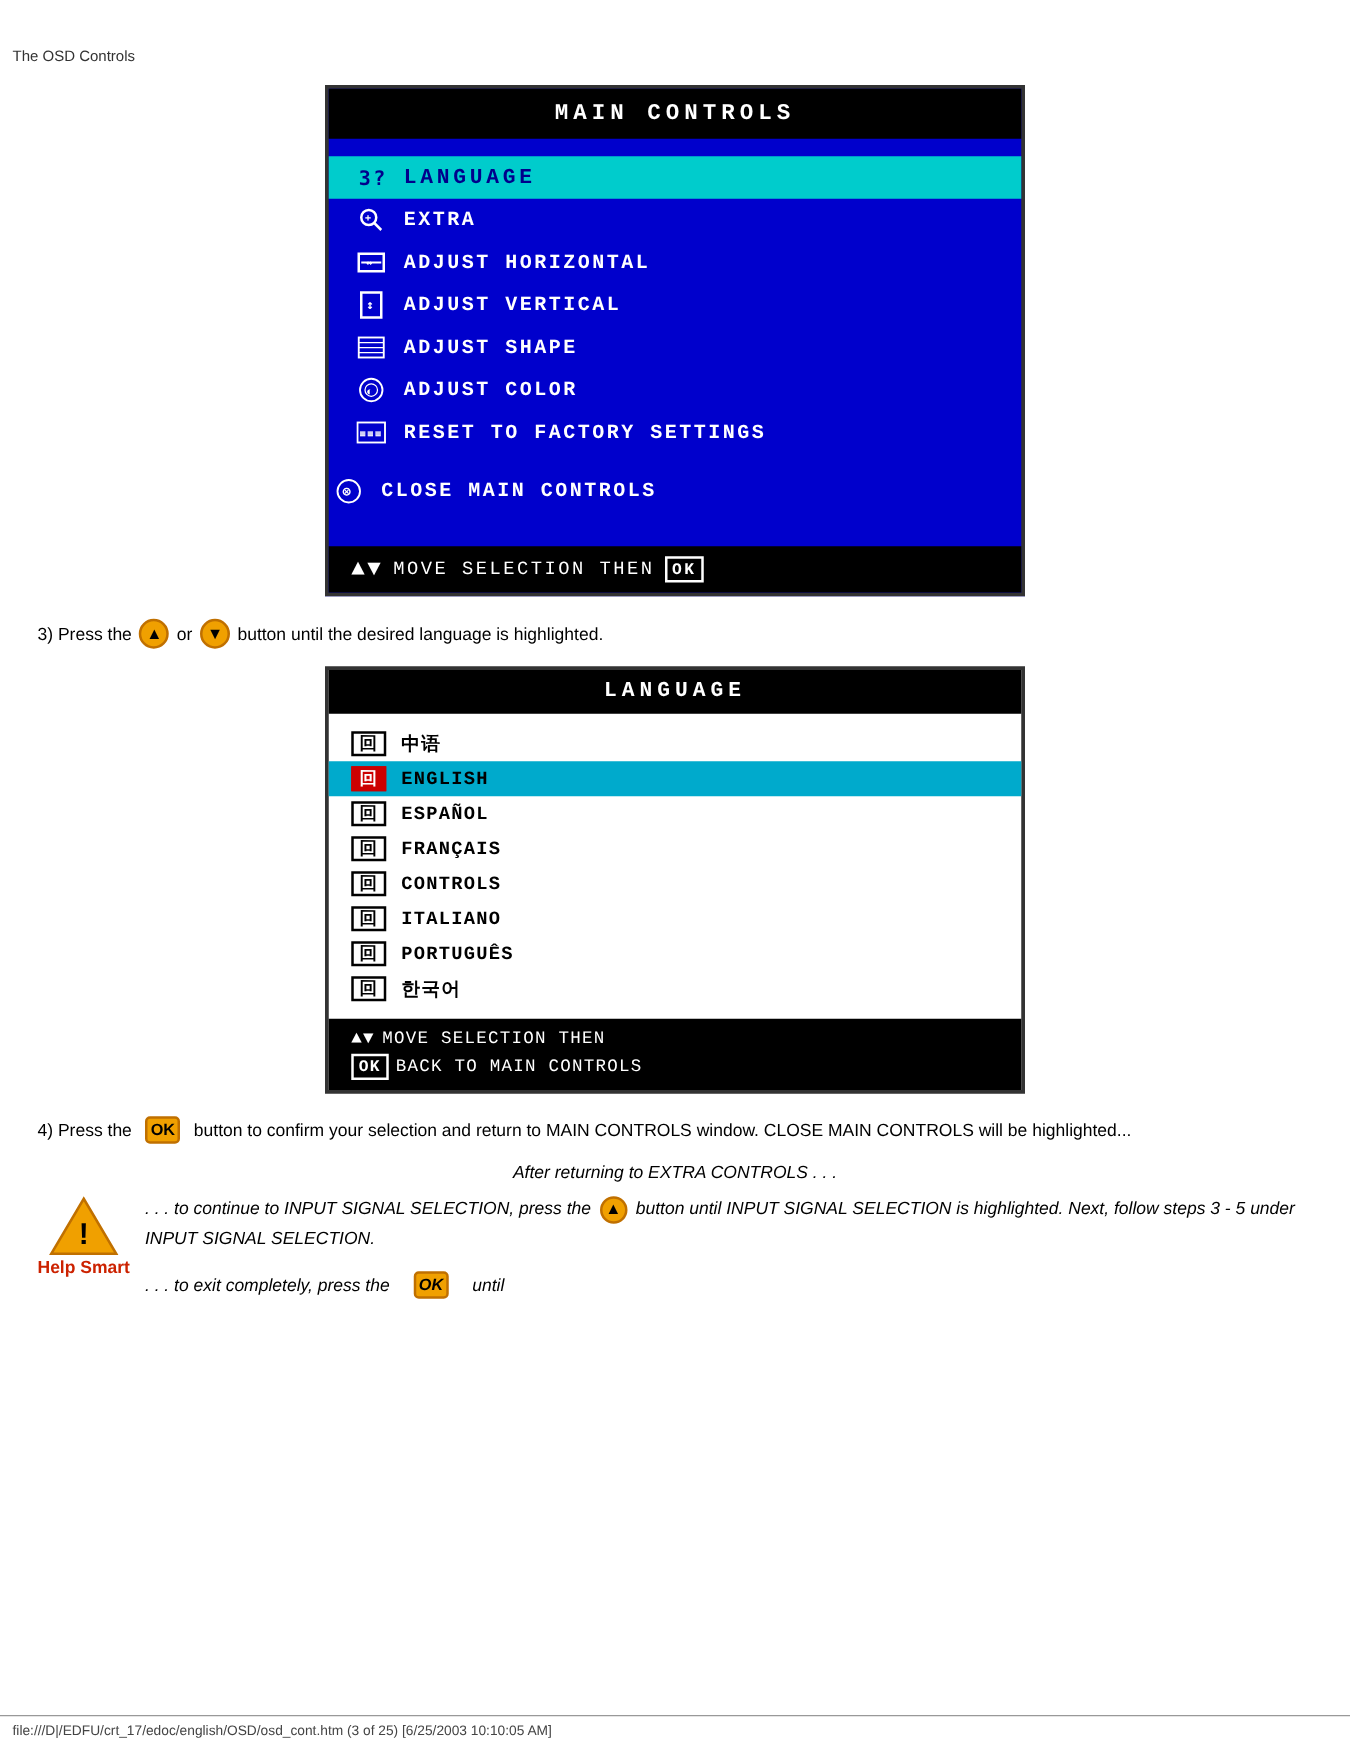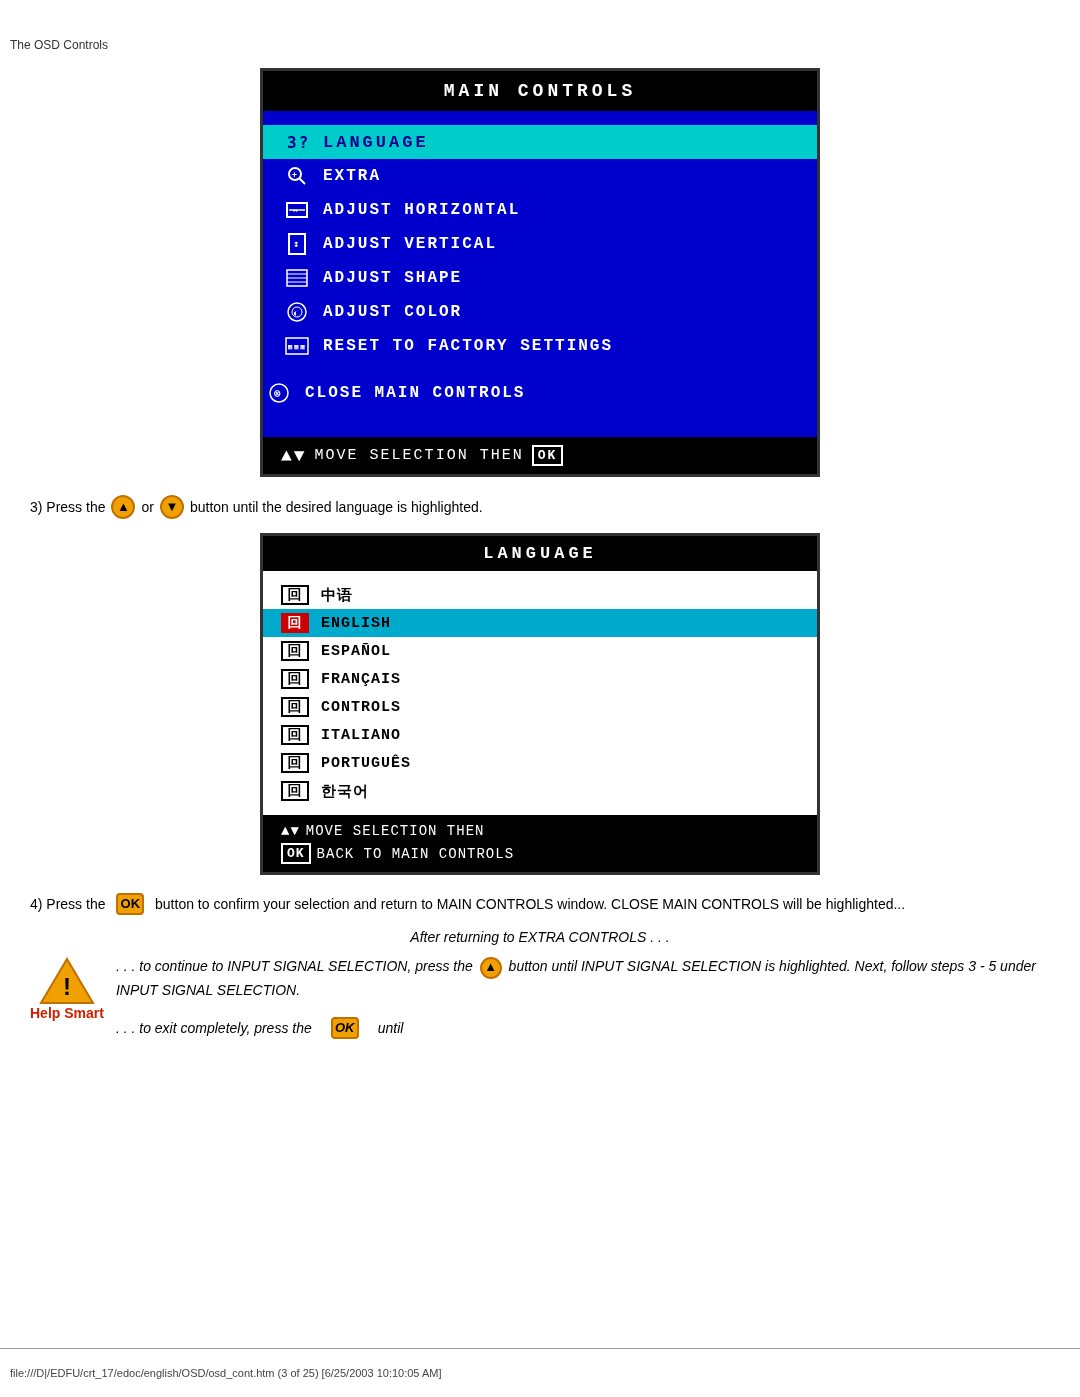--- a/index.html
+++ b/index.html
@@ -229,21 +229,21 @@
       text-align: center;
     }
 
     
     .bottom-bar {
       position: absolute;
       bottom: 0;
       left: 0;
       right: 0;
       border-top: 1px solid #999;
-      padding: 18px 10px;
+      padding: 6px 10px;
       font-size: 11px;
       color: #444;
     }
 
     .osd-close-area {
       padding: 4px 0;
     }
   </style>
 </head>
 <body>

